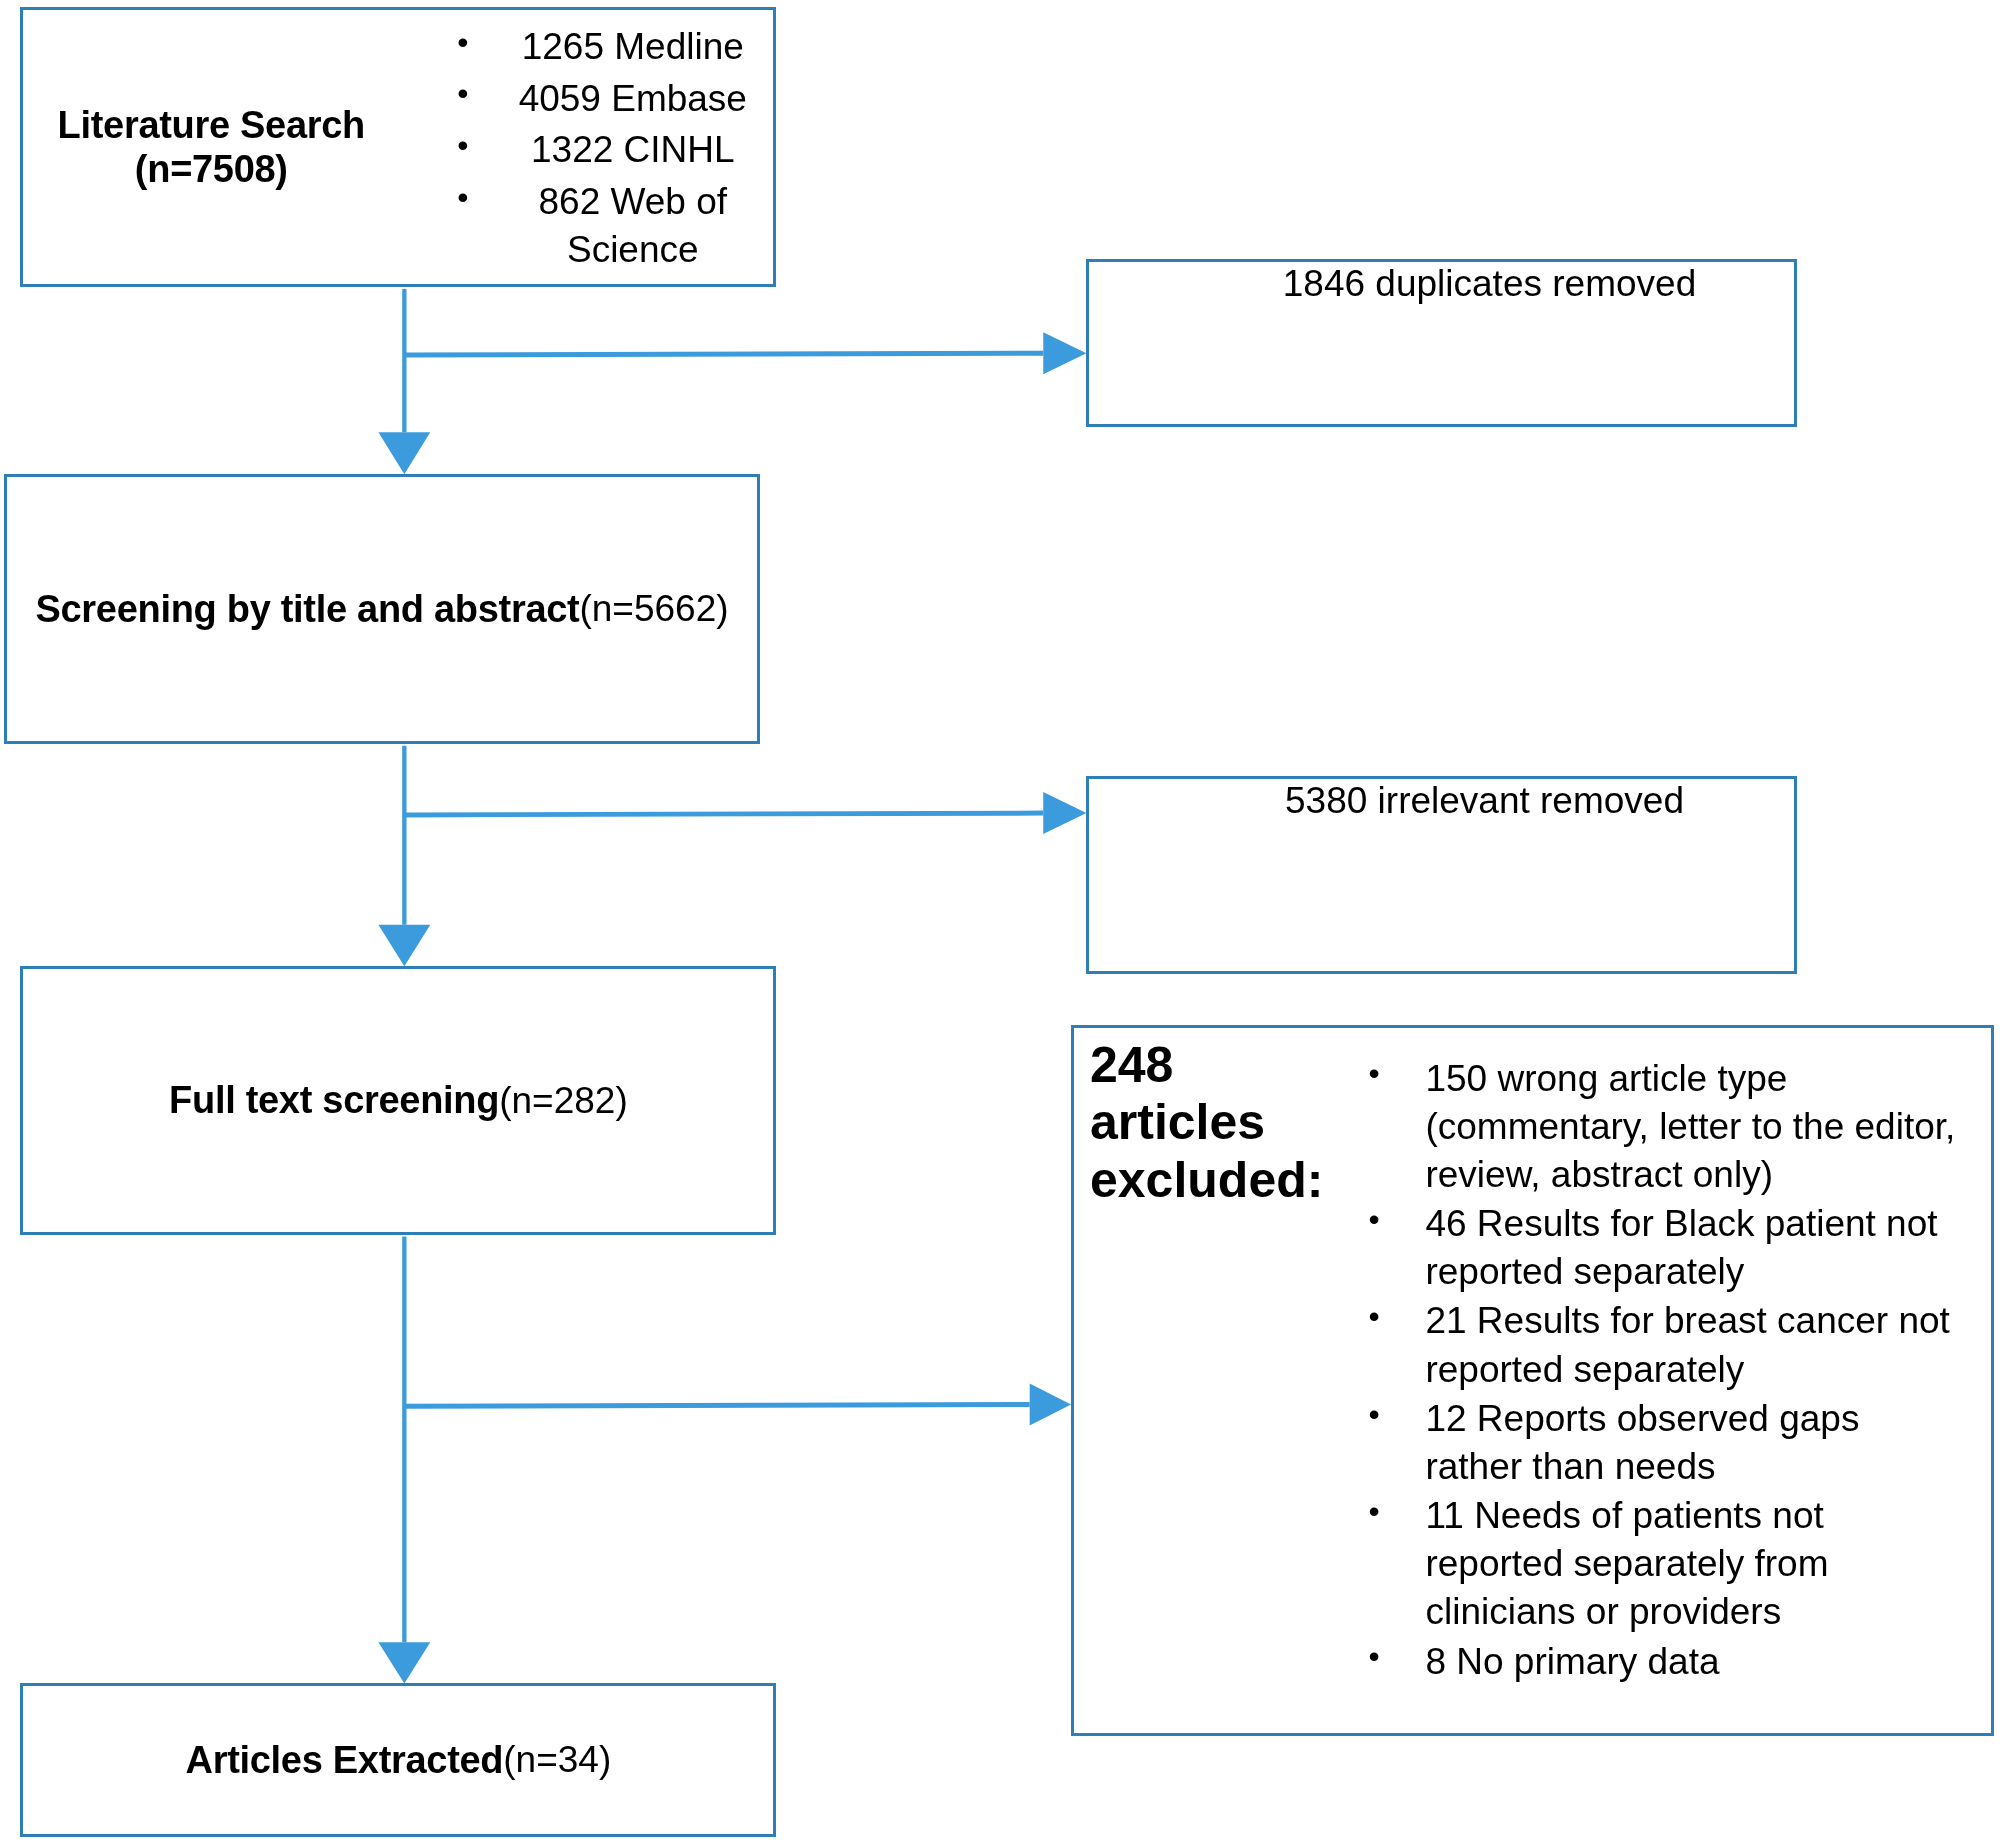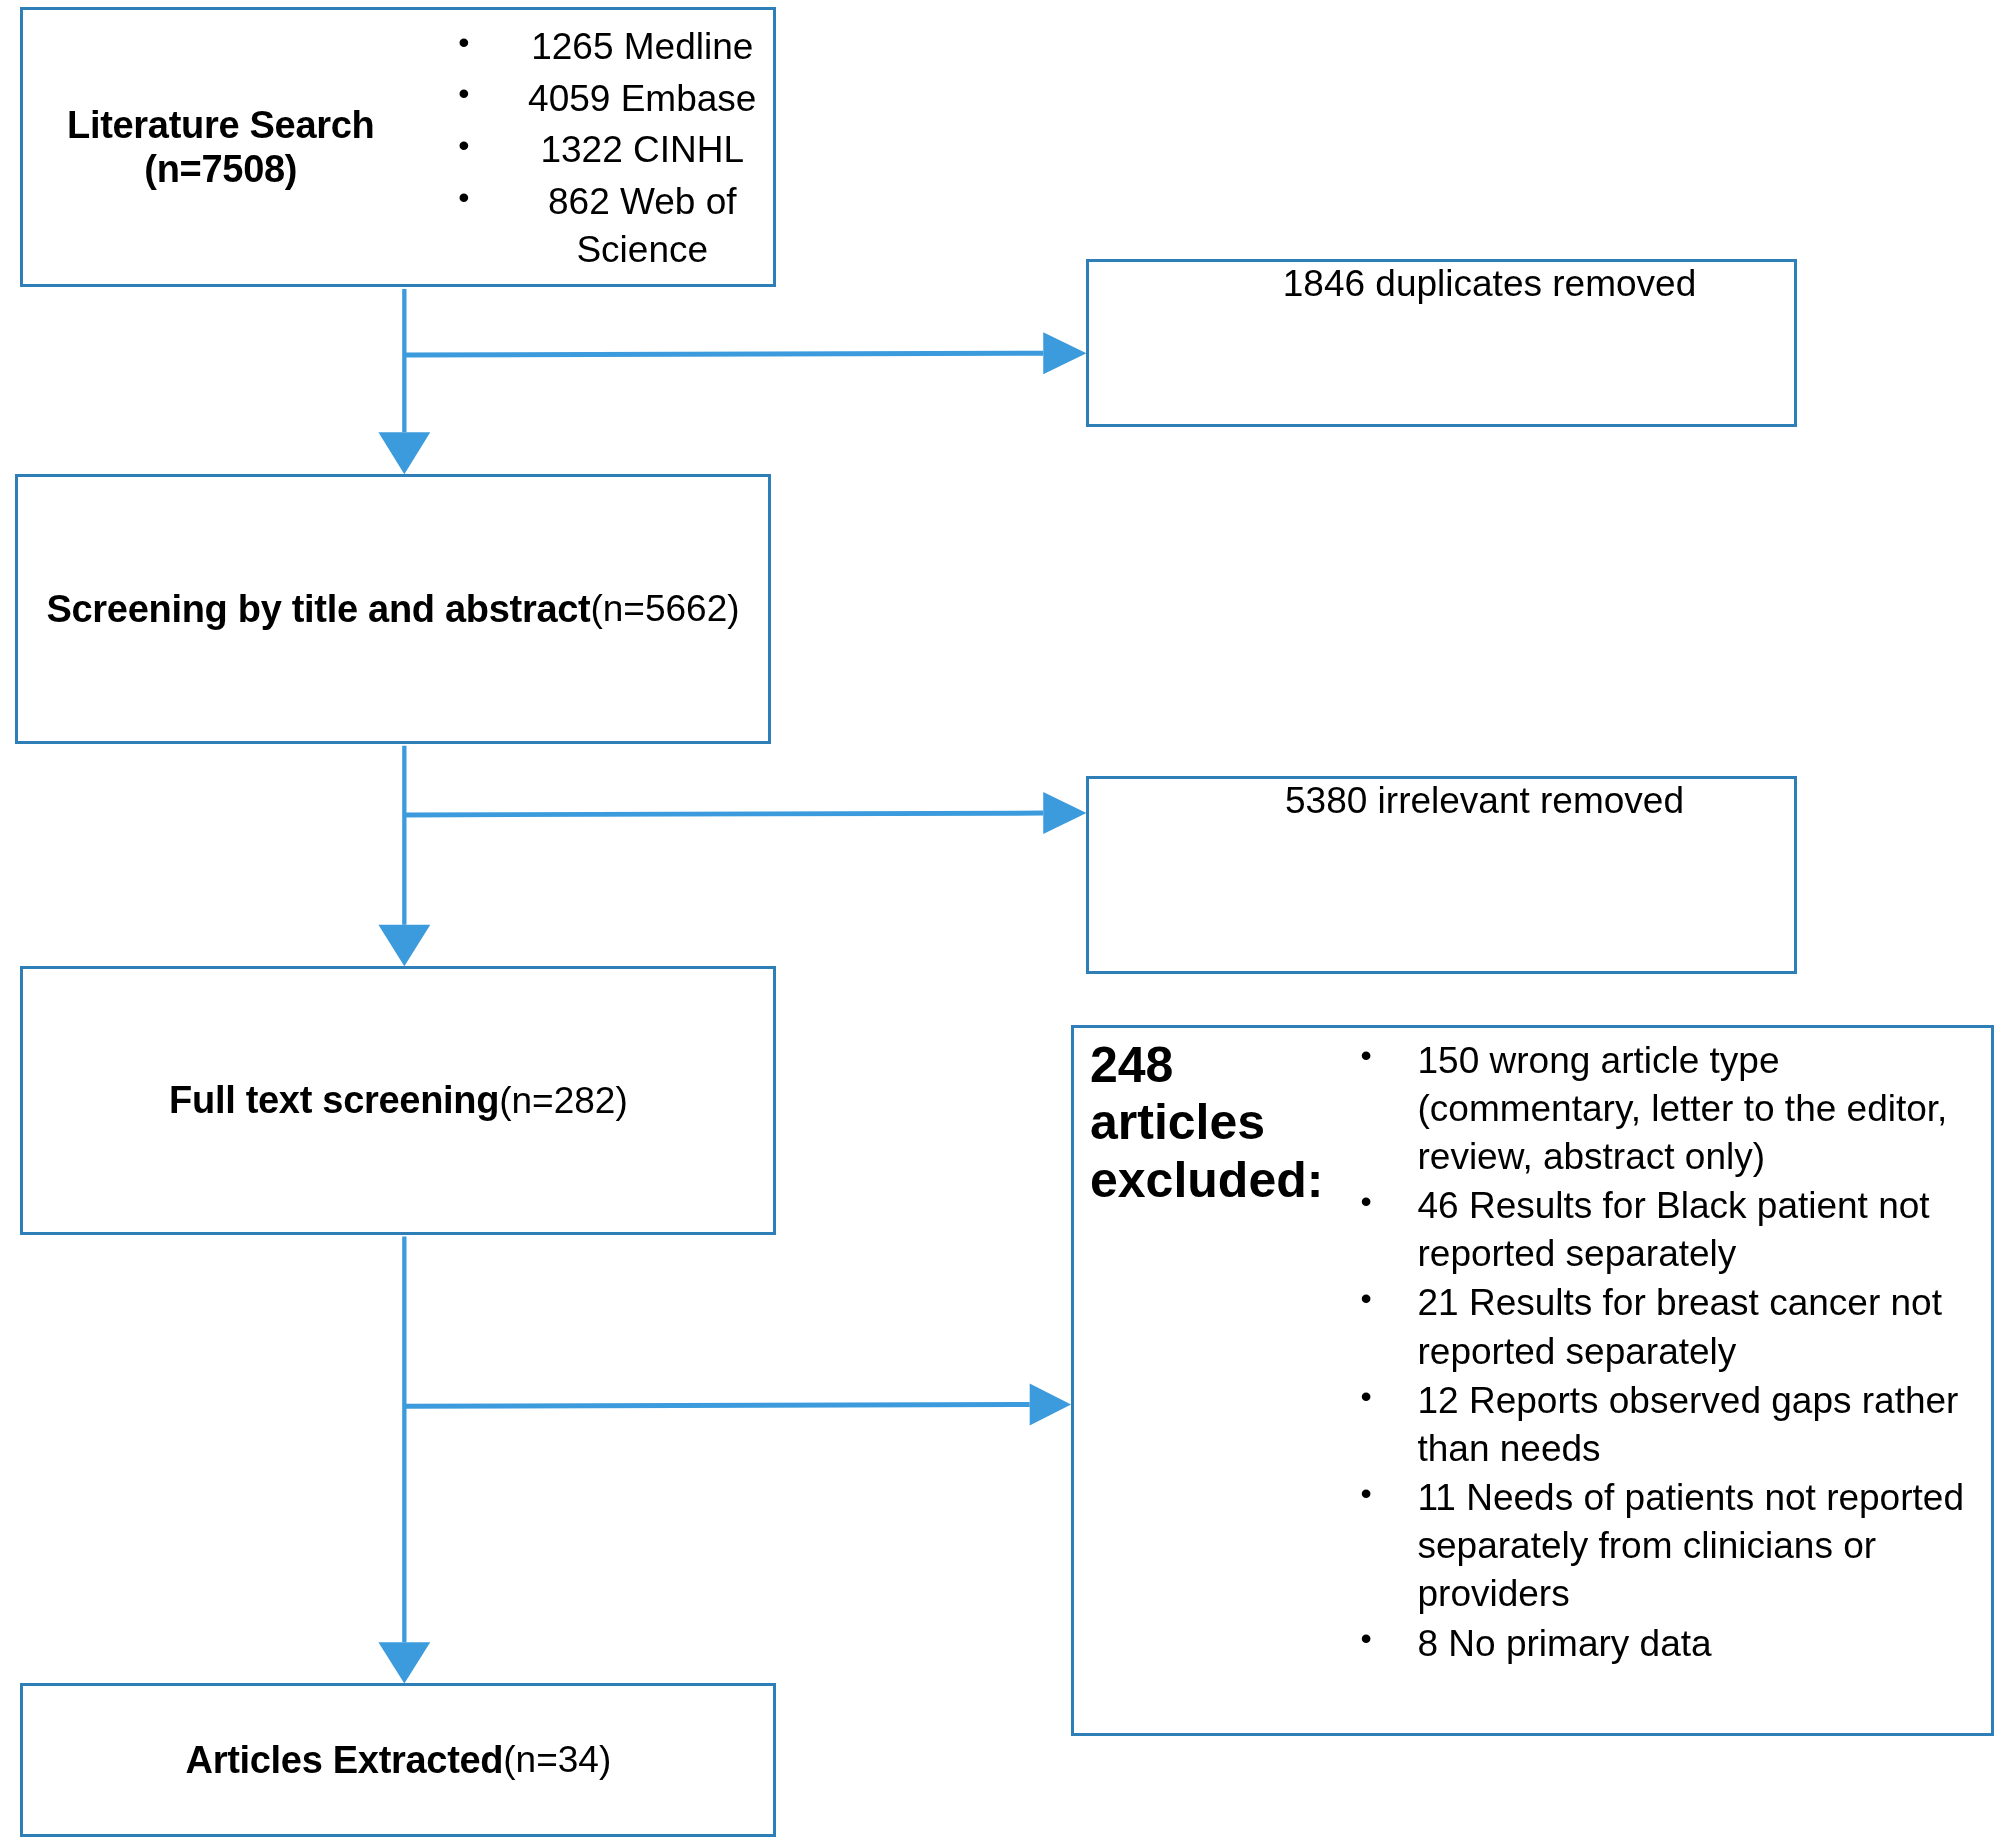--- a/index.html
+++ b/index.html
@@ -45,21 +45,21 @@
     color: #000000;
   }
   .plain {
     font-weight: normal;
     font-size: 37px;
     line-height: 1.2;
     color: #000000;
   }
   ul.bullets {
     list-style: none;
-    margin: 0;
+    margin: 18px;
     padding: 0;
   }
   ul.bullets li {
     position: relative;
     font-size: 37px;
     line-height: 1.30;
     color: #000000;
     padding-left: 79px;
     margin: 0 0 2.5px 0;
   }
@@ -88,21 +88,21 @@
   #box-literature ul.bullets li {
     padding-left: 93px;
     line-height: 1.30;
     margin-bottom: 3.7px;
   }
   #box-literature ul.bullets li::before {
     left: 40px;
   }
   
   #box-screening {
-    left: 15px;
+    left: 4px;
     top: 474px;
     width: 756px;
     height: 270px;
   }
   
   #box-fulltext {
     left: 20.4px;
     top: 966px;
     width: 756px;
     height: 269px;

